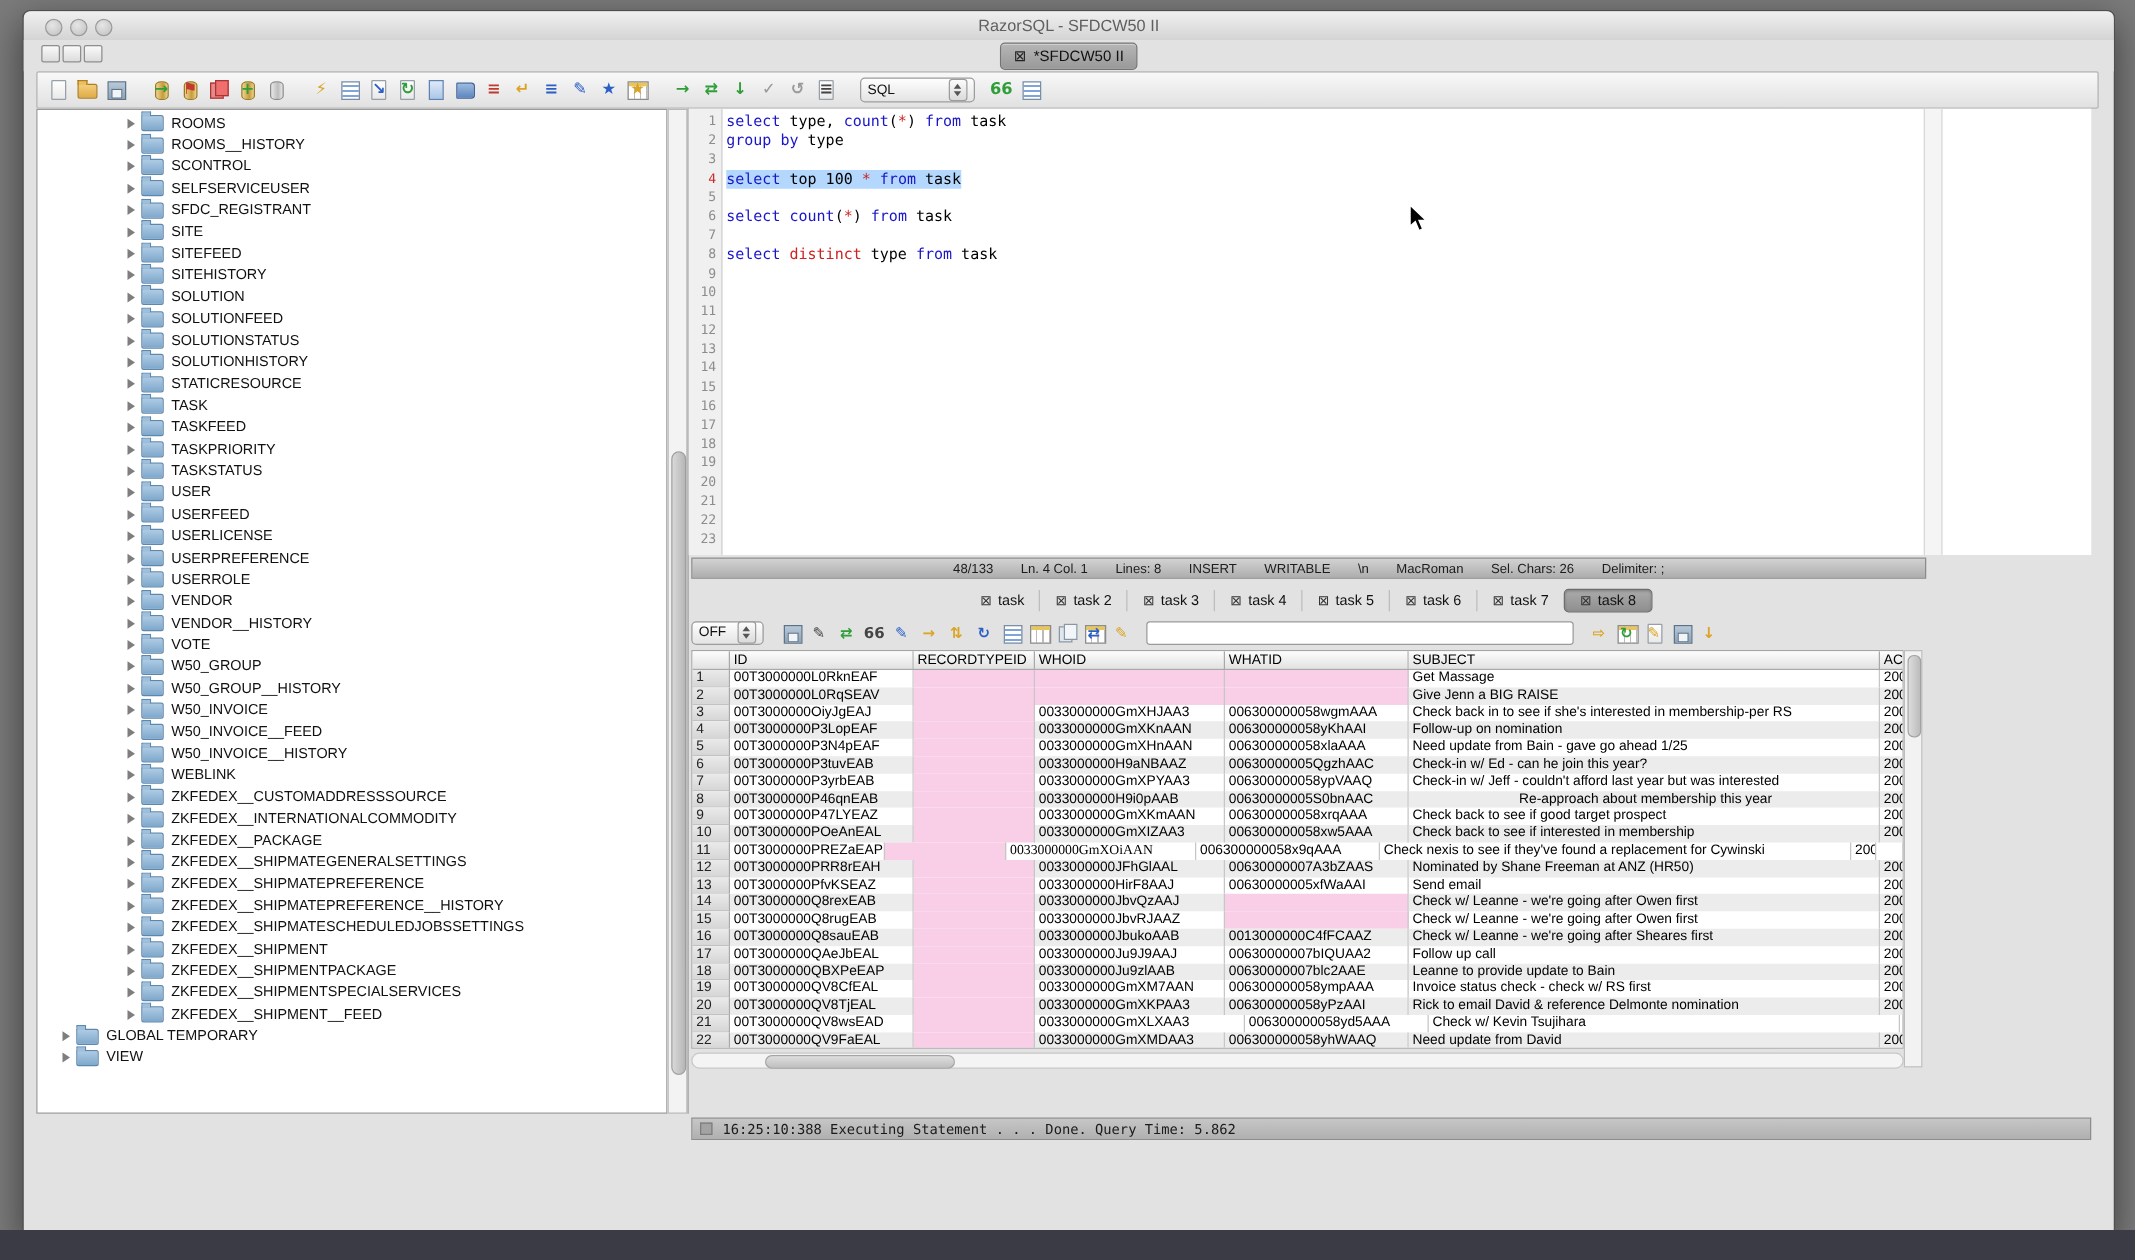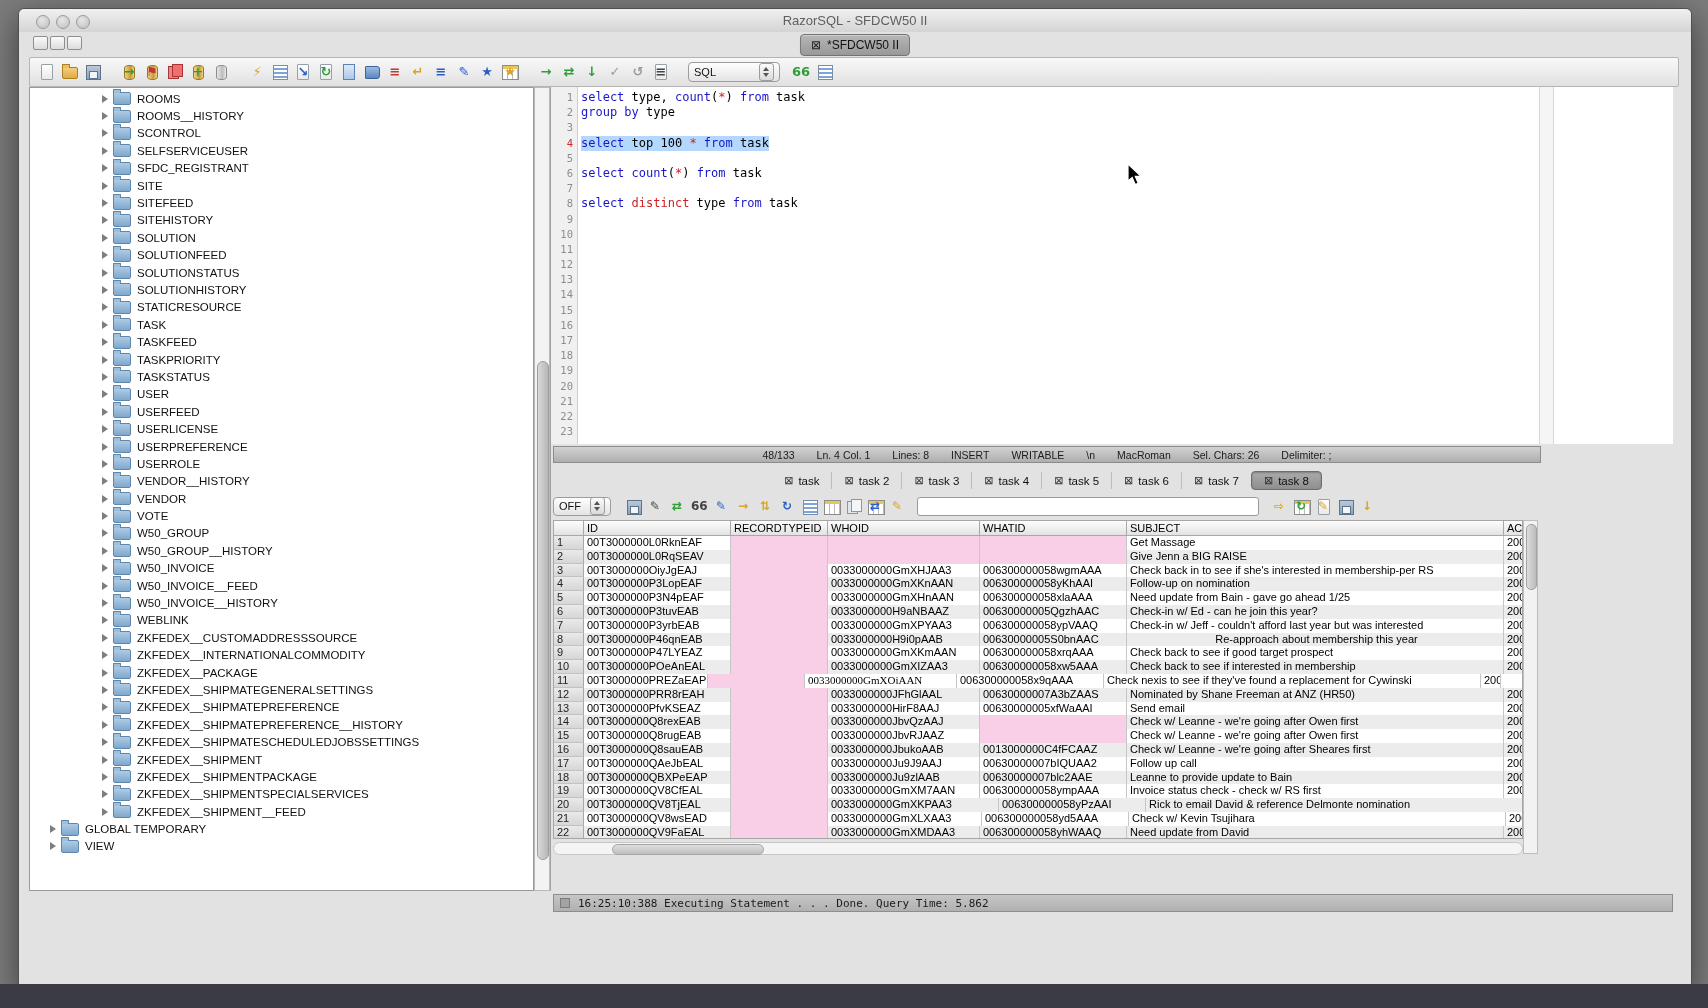--- a/index.html
+++ b/index.html
@@ -334,26 +334,26 @@
           <span>USERPREFERENCE</span>
         </div>
         <div class="trow lvl1">
           <span class="tri"></span>
           <span class="fold"></span>
           <span>USERROLE</span>
         </div>
         <div class="trow lvl1">
           <span class="tri"></span>
           <span class="fold"></span>
+          <span>VENDOR</span>
+        </div>
+        <div class="trow lvl1">
+          <span class="tri"></span>
+          <span class="fold"></span>
           <span>VENDOR__HISTORY</span>
-        </div>
-        <div class="trow lvl1">
-          <span class="tri"></span>
-          <span class="fold"></span>
-          <span>VENDOR</span>
         </div>
         <div class="trow lvl1">
           <span class="tri"></span>
           <span class="fold"></span>
           <span>VOTE</span>
         </div>
         <div class="trow lvl1">
           <span class="tri"></span>
           <span class="fold"></span>
           <span>W50_GROUP</span>
@@ -835,30 +835,30 @@
             <div class="gc pk" style="width: 97px;"></div>
             <div class="gc" style="width: 152px;">0033000000GmXM7AAN</div>
             <div class="gc" style="width: 147px;">006300000058ympAAA</div>
             <div class="gc" style="width: 377px;">Invoice status check - check w/ RS first</div>
             <div class="gc" style="width: 20px;">200</div>
           </div>
           <div class="grow r1">
             <div class="gc gut" style="width: 30px;">20</div>
             <div class="gc" style="width: 147px;">00T3000000QV8TjEAL</div>
             <div class="gc pk" style="width: 97px;"></div>
-            <div class="gc" style="width: 171px;">0033000000GmXKPAA3</div>
+            <div class="gc" style="width: 152px;">0033000000GmXKPAA3</div>
             <div class="gc" style="width: 147px;">006300000058yPzAAI</div>
             <div class="gc" style="width: 377px;">Rick to email David &amp; reference Delmonte nomination</div>
             <div class="gc" style="width: 20px;">200</div>
           </div>
           <div class="grow r0">
             <div class="gc gut" style="width: 30px;">21</div>
             <div class="gc" style="width: 147px;">00T3000000QV8wsEAD</div>
             <div class="gc pk" style="width: 97px;"></div>
-            <div class="gc" style="width: 154px;">0033000000GmXLXAA3</div>
+            <div class="gc" style="width: 168px;">0033000000GmXLXAA3</div>
             <div class="gc" style="width: 147px;">006300000058yd5AAA</div>
             <div class="gc" style="width: 377px;">Check w/ Kevin Tsujihara</div>
             <div class="gc" style="width: 20px;">200</div>
           </div>
           <div class="grow r1">
             <div class="gc gut" style="width: 30px;">22</div>
             <div class="gc" style="width: 147px;">00T3000000QV9FaEAL</div>
             <div class="gc pk" style="width: 97px;"></div>
             <div class="gc" style="width: 152px;">0033000000GmXMDAA3</div>
             <div class="gc" style="width: 147px;">006300000058yhWAAQ</div>

